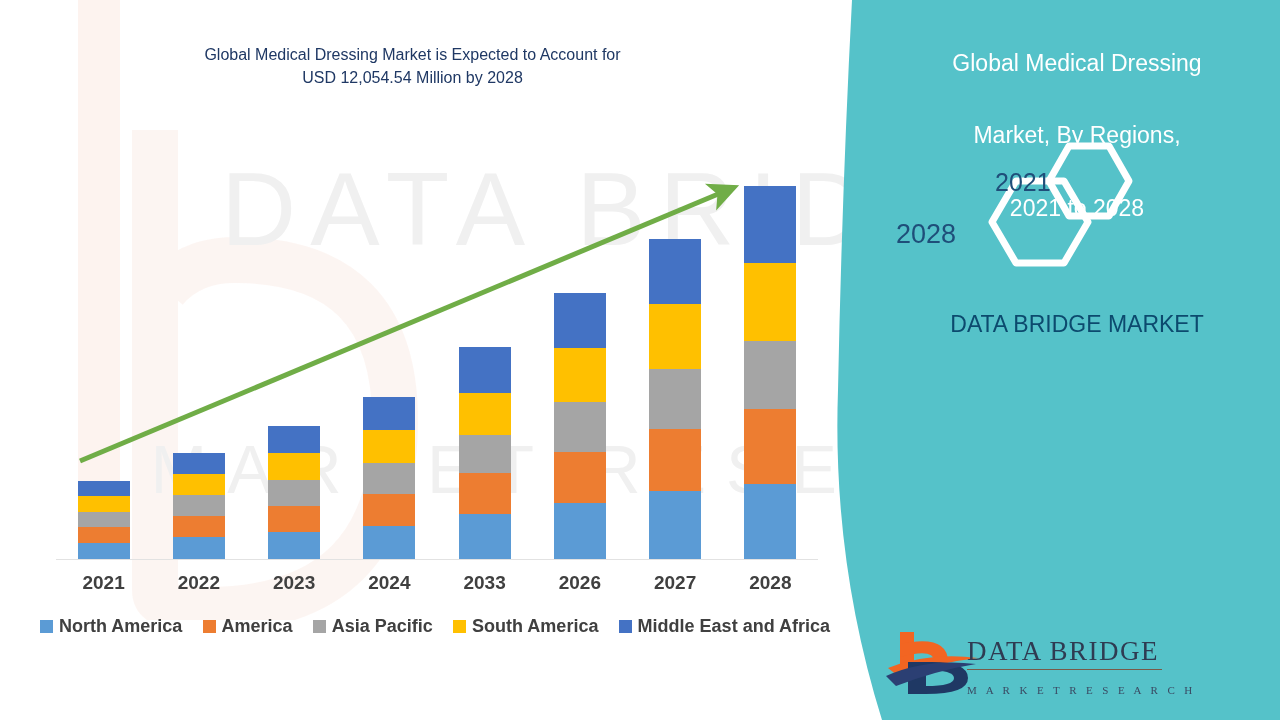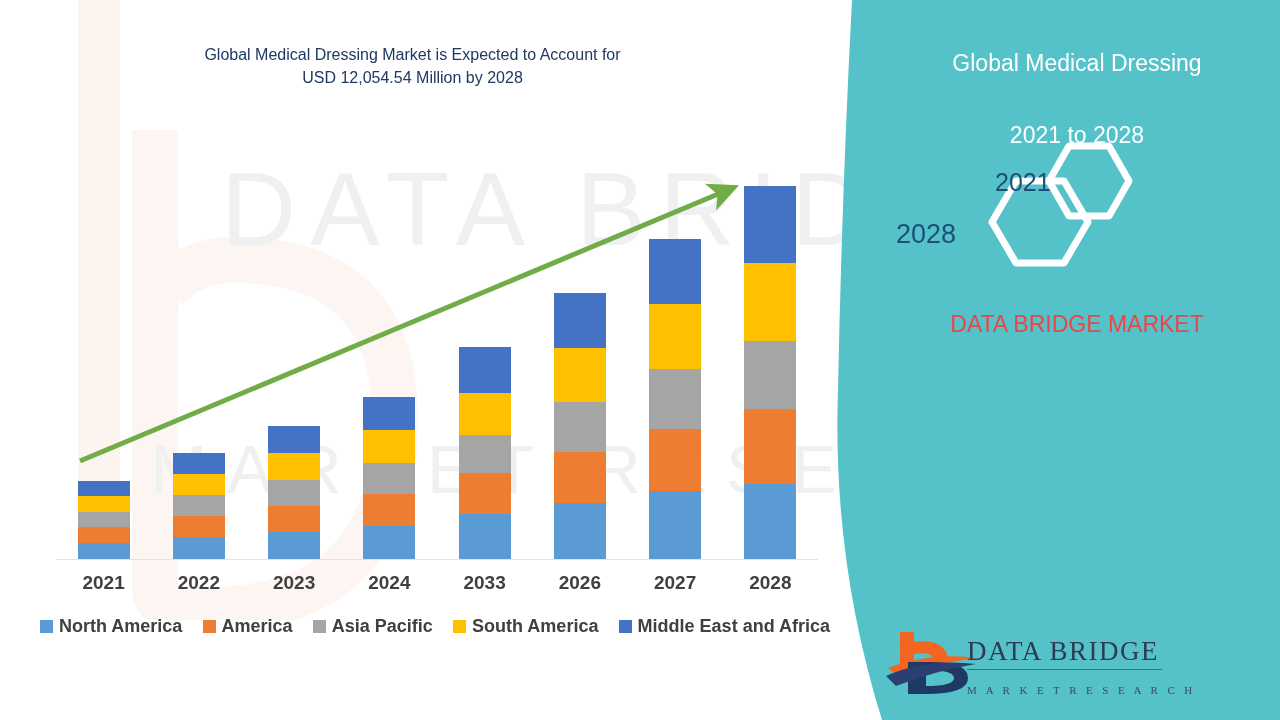--- a/index.html
+++ b/index.html
@@ -204,21 +204,21 @@
   }
   .hex-2021 { left: 123px; top: 168px; font-size: 25px; }
   .hex-2028 { left:  24px; top: 219px; font-size: 27px; }
 
   .brand {
     position: absolute;
     left: 20px;
     top: 308px;
     width: 370px;
     text-align: center;
-    color: #ef4444;
+    color: #0c4a6e;
     font-size: 23px;
     line-height: 1.45;
     font-family: "Liberation Sans", sans-serif;
   }
   .brand span { display: block; }
 
   .logo {
     position: absolute;
     left: 10px;
     top: 628px;
@@ -393,20 +393,21 @@
   </div>
 
   <svg class="panel-svg" viewBox="0 0 460 720" preserveAspectRatio="none">
     <path d="M32,0 L460,0 L460,720 L62,720 Q12,560 18,390 Q22,190 32,0 Z" fill="#55c2c9"></path>
   </svg>
 
   <div class="panel-content">
 
     <div class="panel-title">
       <span>Global Medical Dressing</span>
+      <span>Market, By Regions,</span>
       <span>2021 to 2028</span>
     </div>
 
     <svg class="hexes" viewBox="0 0 240 155">
       <polygon points="97,6 137,6 157,41 137,76 97,76 77,41" fill="none" stroke="#ffffff" stroke-width="7" stroke-linejoin="round"></polygon>
       <polygon points="44,41 92,41 116,82 92,123 44,123 20,82" fill="none" stroke="#ffffff" stroke-width="7" stroke-linejoin="round"></polygon>
     </svg>
     <div class="hex-label hex-2021">2021</div>
     <div class="hex-label hex-2028">2028</div>
 

